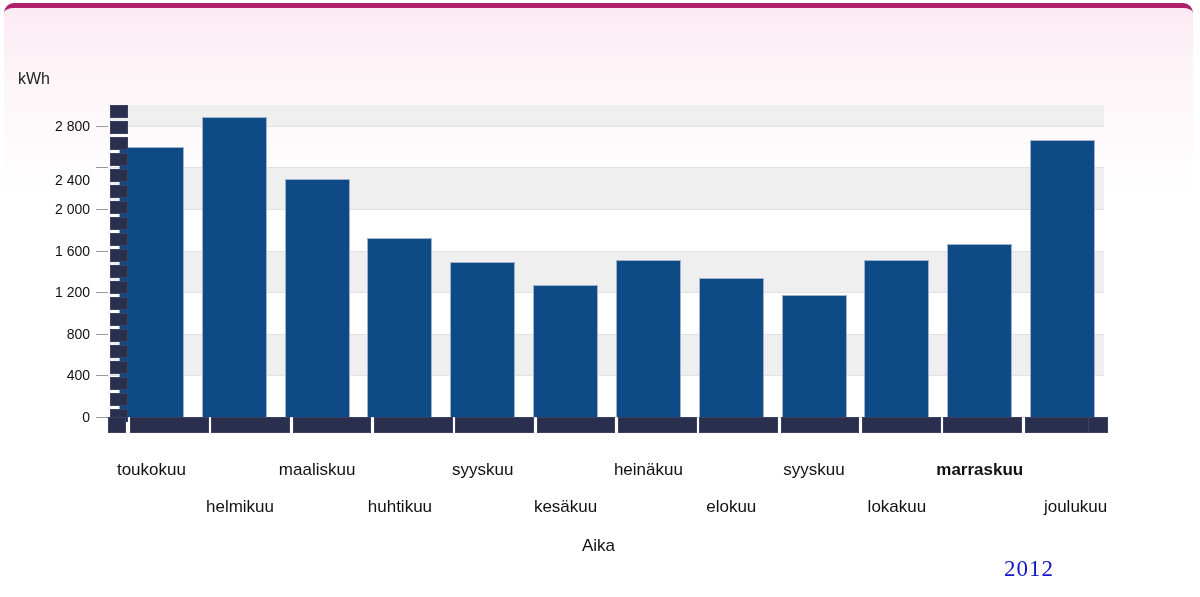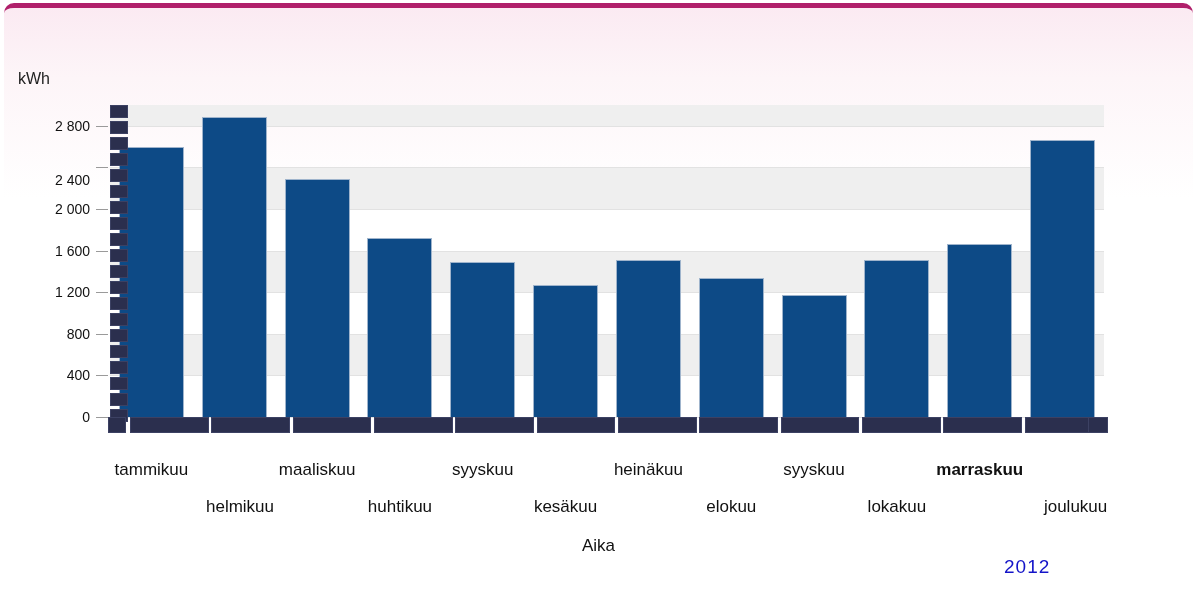--- a/index.html
+++ b/index.html
@@ -186,22 +186,22 @@
     left: 0;
     width: 1189px;
     text-align: center;
     font-size: 17px;
     color: #111111;
   }
   #year-label {
     position: absolute;
     left: 1000px;
     top: 548px;
-    font-family: Liberation Sans, sans-serif;
-    font-size: 19px;
+    font-family: Liberation Serif, serif;
+    font-size: 23px;
     color: #1414c8;
     letter-spacing: 1px;
   }
 </style>
 </head>
 <body>
 
 <div id="panel">
   <div id="panel-inner">
 
@@ -316,21 +316,21 @@
         <div class="xaxis-seg" style="left: 510px; width: 78.8333px;"></div>
         <div class="xaxis-seg" style="left: 591.333px; width: 78.8333px;"></div>
         <div class="xaxis-seg" style="left: 672.667px; width: 78.8333px;"></div>
         <div class="xaxis-seg" style="left: 754px; width: 78.8333px;"></div>
         <div class="xaxis-seg" style="left: 835.333px; width: 78.8333px;"></div>
         <div class="xaxis-seg" style="left: 916.667px; width: 78.8333px;"></div>
         <div class="xaxis-seg" style="left: 980px; width: 20px;"></div>
       </div>
 
     <div id="xticks">
-        <div class="xtick-label" style="left: 147.417px; top: 452px;">tammikuu</div>
+        <div class="xtick-label" style="left: 147.417px; top: 452px;">toukokuu</div>
         <div class="xtick-label" style="left: 236px; top: 489px;">helmikuu</div>
         <div class="xtick-label" style="left: 313.083px; top: 452px;">maaliskuu</div>
         <div class="xtick-label" style="left: 395.917px; top: 489px;">huhtikuu</div>
         <div class="xtick-label" style="left: 478.75px; top: 452px;">syyskuu</div>
         <div class="xtick-label" style="left: 561.583px; top: 489px;">kesäkuu</div>
         <div class="xtick-label" style="left: 644.417px; top: 452px;">heinäkuu</div>
         <div class="xtick-label" style="left: 727.25px; top: 489px;">elokuu</div>
         <div class="xtick-label" style="left: 810.083px; top: 452px;">syyskuu</div>
         <div class="xtick-label" style="left: 892.917px; top: 489px;">lokakuu</div>
         <div class="xtick-label" style="left: 975.75px; top: 452px; font-weight: bold;">marraskuu</div>

